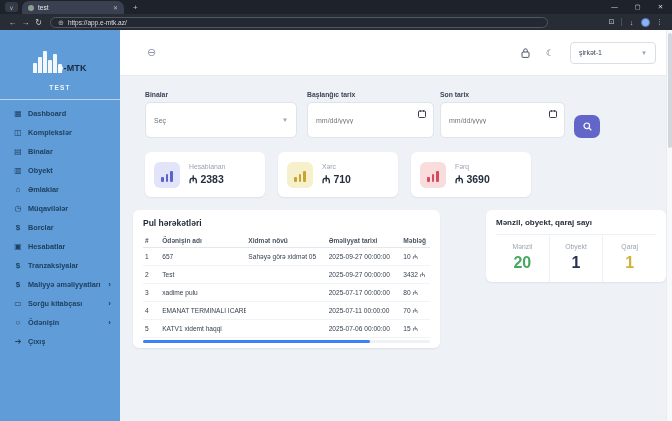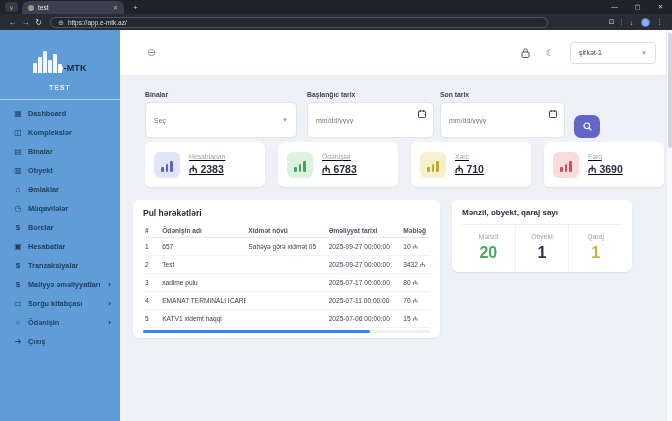--- a/index.html
+++ b/index.html
@@ -57,29 +57,29 @@
   .filters { margin-left:12px; display:flex; align-items:flex-end; }
   .field-label { display:block; font-size:6.8px; font-weight:bold; color:#3b4657; margin-bottom:4px; }
   .control { height:36px; border:1px solid #dfe3ea; border-radius:5px; background:#fff; display:flex; align-items:center; padding:16px 8px; font-size:7px; color:#6b7280; }
   .f-select { width:152px; }
   .f-select .chev { margin-left:auto; color:#9aa3b0; font-size:6px; }
   .f-date { position:relative; }
   .f-date input { width:100%; height:22px; border:0; outline:0; font-size:7px; color:#6b7280; font-family:inherit; padding-right:12px; }
   .cal-icon { position:absolute; right:7px; top:7px; }
   .search-btn { width:26px; height:23px; margin-left:9px; border:0; border-radius:7px; background:#6366c9; display:flex; align-items:center; justify-content:center; cursor:pointer; }
 
-  .stats { margin-left:12px; margin-top:4px; display:flex; gap:13px;text-decoration:underline; }
+  .stats { margin-left:12px; margin-top:14px; display:flex; gap:13px; }
   .stat-card { width:120px; height:45px; background:#fff; border-radius:6px; box-shadow:0 1px 2px rgba(16,24,40,.07); display:flex; align-items:center; padding:0 9px; }
   .stat-icon { width:26px; height:26px; border-radius:6px; display:flex; align-items:flex-end; justify-content:center; gap:2px; padding-bottom:6px; flex:0 0 auto; }
   .stat-icon i { display:block; width:2.5px; border-radius:1px; }
   .stat-info { margin-left:9px; min-width:0; }
   .stat-label { font-size:6.8px; color:#9aa3b2; white-space:nowrap; }
   .stat-value { font-size:10.5px; font-weight:bold; color:#252f3e; margin-top:2px; white-space:nowrap; }
 
-  .panels { margin-top:13px; display:flex; gap:12px; align-items:flex-start; }
+  .panels { margin-top:13px; display:flex; gap:12px; align-items:flex-start;justify-content:space-between; }
   .table-card { width:307px; background:#fff; border-radius:6px; box-shadow:0 1px 2px rgba(16,24,40,.07); padding:8px 10px 5px; }
   .table-title { font-size:8.5px; font-weight:bold; color:#1f2937; }
   .tx-table { width:100%; border-collapse:collapse; margin-top:6px; table-layout:fixed; }
   .tx-table th { font-size:6.6px; color:#4b5563; text-align:left; padding:3px 2px; border-bottom:1px solid #e5e7eb; white-space:nowrap; overflow:hidden; }
   .tx-table td { font-size:6.6px; color:#374151; padding:4px 2px; border-bottom:1px solid #f1f3f6; white-space:nowrap; overflow:hidden; }
   .c0{width:6%} .c1{width:30%} .c2{width:28%} .c3{width:26%} .c4{width:10%}
   .h-scrollbar { height:3px; margin-top:2px; position:relative; background:#eef1f5; border-radius:2px; }
   .h-thumb { position:absolute; left:0; top:0; height:3px; width:79%; background:#3b82f6; border-radius:2px; }
 
   .summary-card { width:180px; background:#fff; border-radius:6px; box-shadow:0 1px 2px rgba(16,24,40,.07); padding:8px 10px 0; }
@@ -265,31 +265,20 @@
     <div class="stats">
         <div class="stat-card">
           <span class="stat-icon" style="background: rgb(226, 228, 249);">
             <i style="height: 5px; background: rgb(90, 98, 210);"></i>
             <i style="height: 8px; background: rgb(90, 98, 210);"></i>
             <i style="height: 11px; background: rgb(90, 98, 210);"></i>
           </span>
           <div class="stat-info">
             <div class="stat-label">Hesablanan</div>
             <div class="stat-value">₼ 2383</div>
-          </div>
-        </div>
-        <div class="stat-card">
-          <span class="stat-icon" style="background: rgb(220, 243, 226);">
-            <i style="height: 5px; background: rgb(63, 168, 92);"></i>
-            <i style="height: 8px; background: rgb(63, 168, 92);"></i>
-            <i style="height: 11px; background: rgb(63, 168, 92);"></i>
-          </span>
-          <div class="stat-info">
-            <div class="stat-label">Ödənişlər</div>
-            <div class="stat-value">₼ 6783</div>
           </div>
         </div>
         <div class="stat-card">
           <span class="stat-icon" style="background: rgb(247, 240, 205);">
             <i style="height: 5px; background: rgb(199, 164, 44);"></i>
             <i style="height: 8px; background: rgb(199, 164, 44);"></i>
             <i style="height: 11px; background: rgb(199, 164, 44);"></i>
           </span>
           <div class="stat-info">
             <div class="stat-label">Xərc</div>

